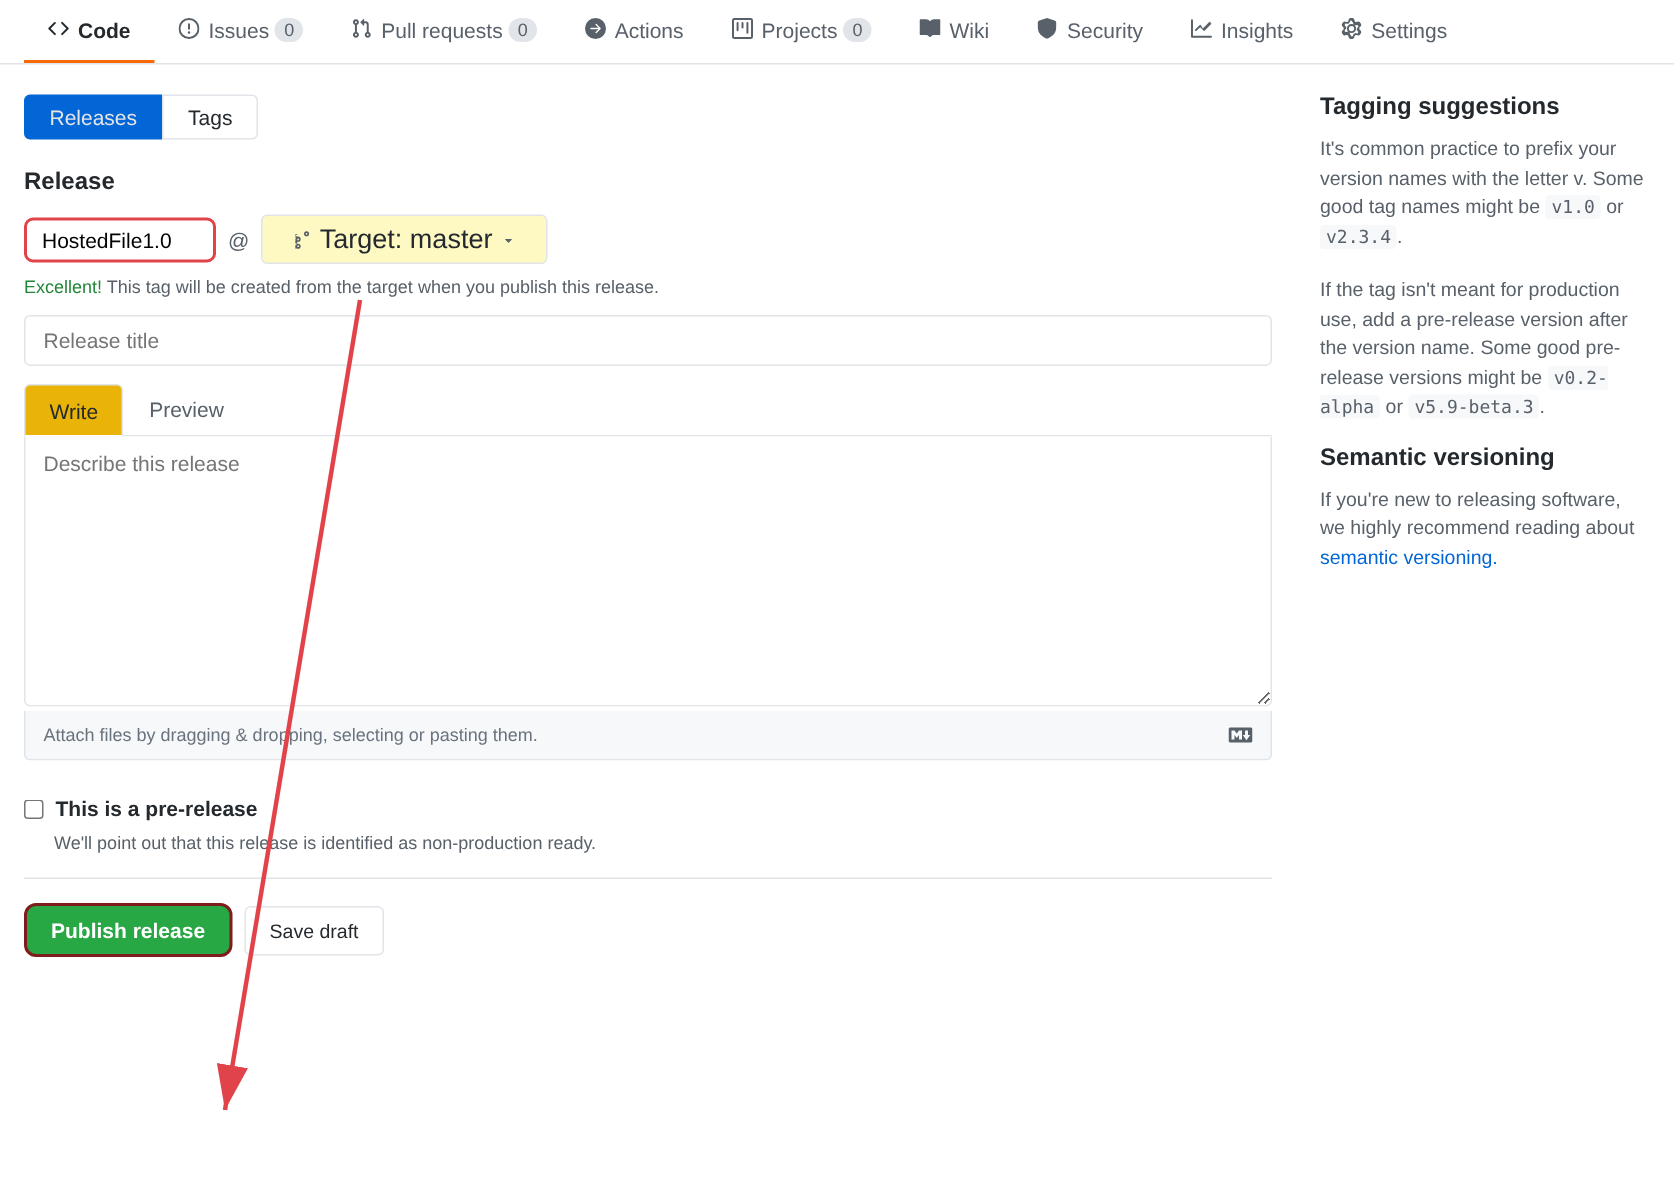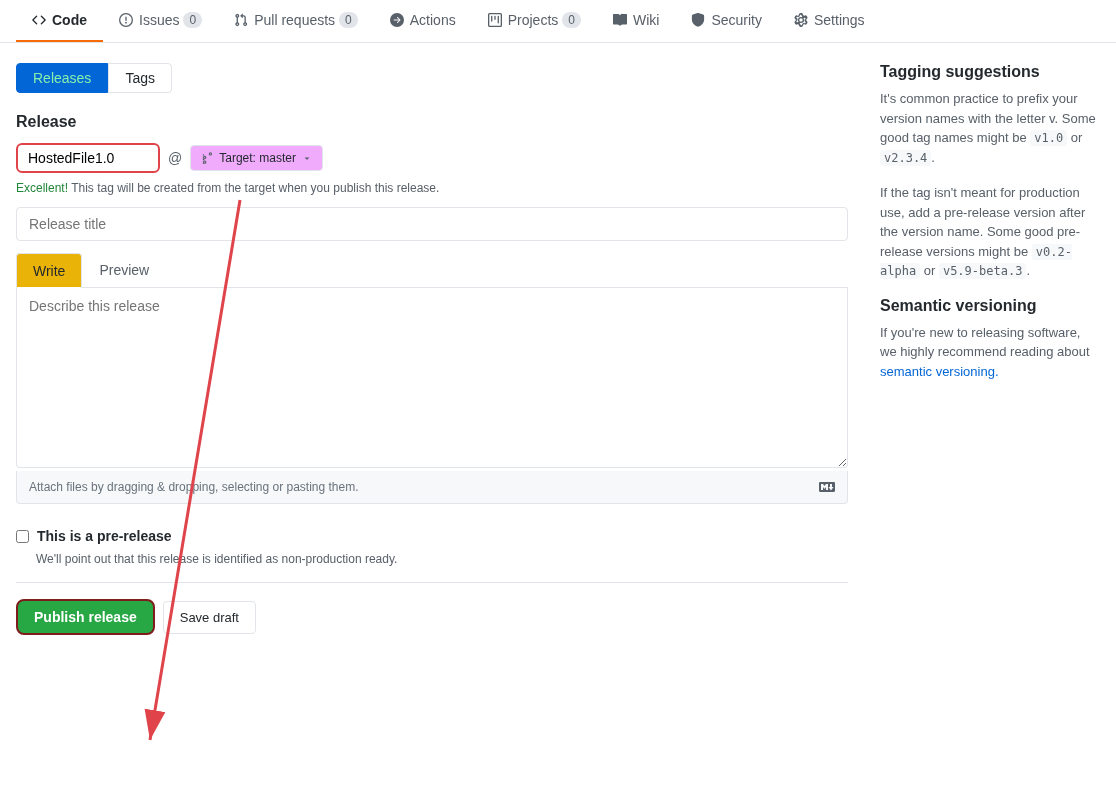--- a/index.html
+++ b/index.html
@@ -1,40 +1,40 @@
 <!DOCTYPE html>
 <html><head>
   <meta charset="utf-8">
   <style>
     * { box-sizing: border-box; margin: 0; padding: 0; }
     body { font-family: -apple-system, BlinkMacSystemFont, "Segoe UI", Helvetica, Arial, sans-serif; font-size: 14px; color: #24292e; background: #fff; }
 
     
     .top-nav { display: flex; align-items: center; border-bottom: 1px solid #e1e4e8; padding: 0 16px; background: #fff; }
-    .nav-item { display: flex; align-items: center; padding: 12px 16px; font-size: 14px; color: #586069; cursor: pointer; border-bottom: 2px solid transparent; white-space: nowrap; gap: 4px; }
+    .nav-item { display: flex; padding: 12px 16px; font-size: 14px; color: #586069; cursor: pointer; border-bottom: 2px solid transparent; white-space: nowrap; gap: 4px; }
     .nav-item.active { color: #24292e; border-bottom: 2px solid #f66a0a; font-weight: 600; }
     .nav-badge { background: #e1e4e8; border-radius: 20px; padding: 1px 6px; font-size: 12px; color: #586069; }
 
     
     .main { display: flex; padding: 20px 16px; gap: 32px; max-width: 1116px; }
     .left-panel { flex: 1; min-width: 0; }
     .right-panel { width: 220px; flex-shrink: 0; }
 
     
     .tab-bar { display: flex; gap: 0; margin-bottom: 20px; }
     .tab-btn { padding: 6px 16px; font-size: 14px; cursor: pointer; border: 1px solid #e1e4e8; background: #fff; color: #24292e; }
-    .tab-btn.active { background: #0366d6; color: #86efac; border-color: #0366d6; border-radius: 4px 0 0 4px; }
+    .tab-btn.active { background: #0366d6; color: #e5e5e5; border-color: #0366d6; border-radius: 4px 0 0 4px; }
     .tab-btn:last-child { border-radius: 0 4px 4px 0; }
 
     
     .tag-row { display: flex; align-items: center; gap: 8px; margin-bottom: 8px; }
-    .tag-input { border: 1px solid #e1e4e8; border-radius: 4px; padding: 5px 10px; font-size: 14px; width: 144px; outline: none; }
+    .tag-input { border: 1px solid #e1e4e8; border-radius: 4px; padding: 5px 10px; font-size: 14px; width: 128px; outline: none; }
     .tag-input.highlighted { border: 2px solid #e0444a; }
     .at-symbol { color: #586069; font-size: 14px; }
-    .target-btn { display: flex; align-items: center; gap: 6px; border: 1px solid #e1e4e8; border-radius: 4px; padding: 5px 10px; font-size: 12px; cursor: pointer; background: #f0abfc; color: #24292e; }
+    .target-btn { display: flex; align-items: center; gap: 6px; border: 1px solid #e1e4e8; border-radius: 4px; padding: 5px 20px; font-size: 18px; cursor: pointer; background: #fef9c3; color: #24292e; }
     .hint-text { font-size: 12px; color: #586069; margin-bottom: 12px; }
 
     
     .release-title-input { width: 100%; border: 1px solid #e1e4e8; border-radius: 4px; padding: 8px 12px; font-size: 14px; color: #6a737d; outline: none; margin-bottom: 12px; }
 
     
     .write-tabs { display: flex; border-bottom: 1px solid #e1e4e8; margin-bottom: 0; }
     .write-tab { padding: 8px 16px; font-size: 14px; cursor: pointer; border: 1px solid transparent; background: none; color: #586069; }
     .write-tab.active { background: #eab308; border: 1px solid #e1e4e8; border-bottom: 1px solid #fff; border-radius: 4px 4px 0 0; margin-bottom: -1px; color: #24292e; }
 
@@ -112,20 +112,26 @@
       <svg class="nav-icon" viewBox="0 0 16 16" fill="currentColor">
           <path d="M0 1.75A.75.75 0 0 1 .75 1h4.253c1.227 0 2.317.59 3 1.501A3.744 3.744 0 0 1 11.006 1h4.245a.75.75 0 0 1 .75.75v10.5a.75.75 0 0 1-.75.75h-4.507a2.25 2.25 0 0 0-1.591.659l-.622.621a.75.75 0 0 1-1.06 0l-.622-.621A2.25 2.25 0 0 0 5.258 13H.75a.75.75 0 0 1-.75-.75V1.75z"></path>
         </svg>
       Wiki
     </div>
     <div class="nav-item">
       <svg class="nav-icon" viewBox="0 0 16 16" fill="currentColor">
           <path d="M7.467.133a1.748 1.748 0 0 1 1.066 0l5.25 1.68A1.75 1.75 0 0 1 15 3.48V7c0 1.566-.32 3.182-1.303 4.682-.983 1.498-2.585 2.813-5.032 3.855a1.697 1.697 0 0 1-1.33 0c-2.447-1.042-4.049-2.357-5.032-3.855C1.32 10.182 1 8.566 1 7V3.48a1.75 1.75 0 0 1 1.217-1.667Z"></path>
         </svg>
       Security
+    </div>
+    <div class="nav-item">
+      <svg class="nav-icon" viewBox="0 0 16 16" fill="currentColor">
+          <path d="M1.5 1.75V13.5h13.75a.75.75 0 0 1 0 1.5H.75a.75.75 0 0 1-.75-.75V1.75a.75.75 0 0 1 1.5 0zm14.28 2.53-5.25 5.25a.75.75 0 0 1-1.06 0L7 7.06 4.28 9.78a.75.75 0 0 1-1.06-1.06l3.25-3.25a.75.75 0 0 1 1.06 0L9 7.94l4.72-4.72a.75.75 0 1 1 1.06 1.06z"></path>
+        </svg>
+      Insights
     </div>
     <div class="nav-item">
       <svg class="nav-icon" viewBox="0 0 16 16" fill="currentColor">
           <path d="M8 0a8.2 8.2 0 0 1 .701.031C9.444.095 9.99.645 10.16 1.29l.288 1.107c.018.066.079.158.212.224.231.114.454.243.668.386.123.082.233.09.299.071l1.103-.303c.644-.176 1.392.021 1.82.63.27.385.506.792.704 1.218.315.675.111 1.422-.364 1.891l-.814.806c-.049.048-.098.147-.088.294.016.257.016.515 0 .772-.01.147.038.246.088.294l.814.806c.475.469.679 1.216.364 1.891a7.977 7.977 0 0 1-.704 1.217c-.428.61-1.176.807-1.82.63l-1.102-.302c-.067-.019-.177-.011-.3.071a5.909 5.909 0 0 1-.668.386c-.133.066-.194.158-.211.224l-.29 1.106c-.168.646-.715 1.196-1.458 1.26a8.006 8.006 0 0 1-1.402 0c-.743-.064-1.289-.614-1.458-1.26l-.289-1.106c-.018-.066-.079-.158-.212-.224a5.738 5.738 0 0 1-.668-.386c-.123-.082-.233-.09-.299-.071l-1.103.303c-.644.176-1.392-.021-1.82-.63a8.12 8.12 0 0 1-.704-1.218c-.315-.675-.111-1.422.363-1.891l.815-.806c.05-.048.098-.147.088-.294a6.214 6.214 0 0 1 0-.772c.01-.147-.038-.246-.088-.294l-.815-.806C.635 6.045.431 5.298.746 4.623a7.92 7.92 0 0 1 .704-1.217c.428-.61 1.176-.807 1.82-.63l1.102.302c.067.019.177.011.3-.071.214-.143.437-.272.668-.386.133-.066.194-.158.211-.224l.29-1.106C6.009.645 6.556.095 7.299.03 7.531.01 7.766 0 8 0zm0 2a5.99 5.99 0 0 0-.846.048c-.064.005-.231.052-.255.163l-.29 1.106c-.073.279-.254.538-.514.675a4.227 4.227 0 0 0-.479.277c-.261.173-.542.27-.842.197l-1.102-.302c-.11-.03-.265.015-.315.088a6.467 6.467 0 0 0-.57.990c-.053.113-.02.282.063.364l.814.806c.204.202.325.47.311.746a4.714 4.714 0 0 0 0 .552c.014.276-.107.544-.311.746l-.814.806c-.083.082-.116.251-.063.364.162.346.349.678.57.99.05.073.204.118.315.088l1.102-.302c.3-.073.581.024.842.197.152.101.31.191.479.277.26.137.441.396.514.675l.29 1.106c.024.11.19.158.255.163A6.075 6.075 0 0 0 8 14a6.075 6.075 0 0 0 .846-.048c.064-.005.231-.052.255-.163l.29-1.106c.073-.279.254-.538.514-.675.168-.086.327-.176.479-.277.261-.173.542-.27.842-.197l1.102.302c.11.03.265-.015.315-.088a6.48 6.48 0 0 0 .57-.99c.053-.113.02-.282-.063-.364l-.814-.806c-.204-.202-.325-.47-.311-.746a4.714 4.714 0 0 0 0-.552c-.014-.276.107-.544.311-.746l.814-.806c.083-.082.116-.251.063-.364a6.48 6.48 0 0 0-.57-.99c-.05-.073-.204-.118-.315-.088l-1.102.302c-.3.073-.581-.024-.842-.197a4.296 4.296 0 0 0-.479-.277c-.26-.137-.441-.396-.514-.675l-.29-1.106c-.024-.11-.19-.158-.255-.163A6 6 0 0 0 8 2zm0 2.5a3.5 3.5 0 1 1 0 7 3.5 3.5 0 0 1 0-7zm0 1.5a2 2 0 1 0 0 4 2 2 0 0 0 0-4z"></path>
         </svg>
       Settings
     </div>
   </nav>
 
   <div class="main">

